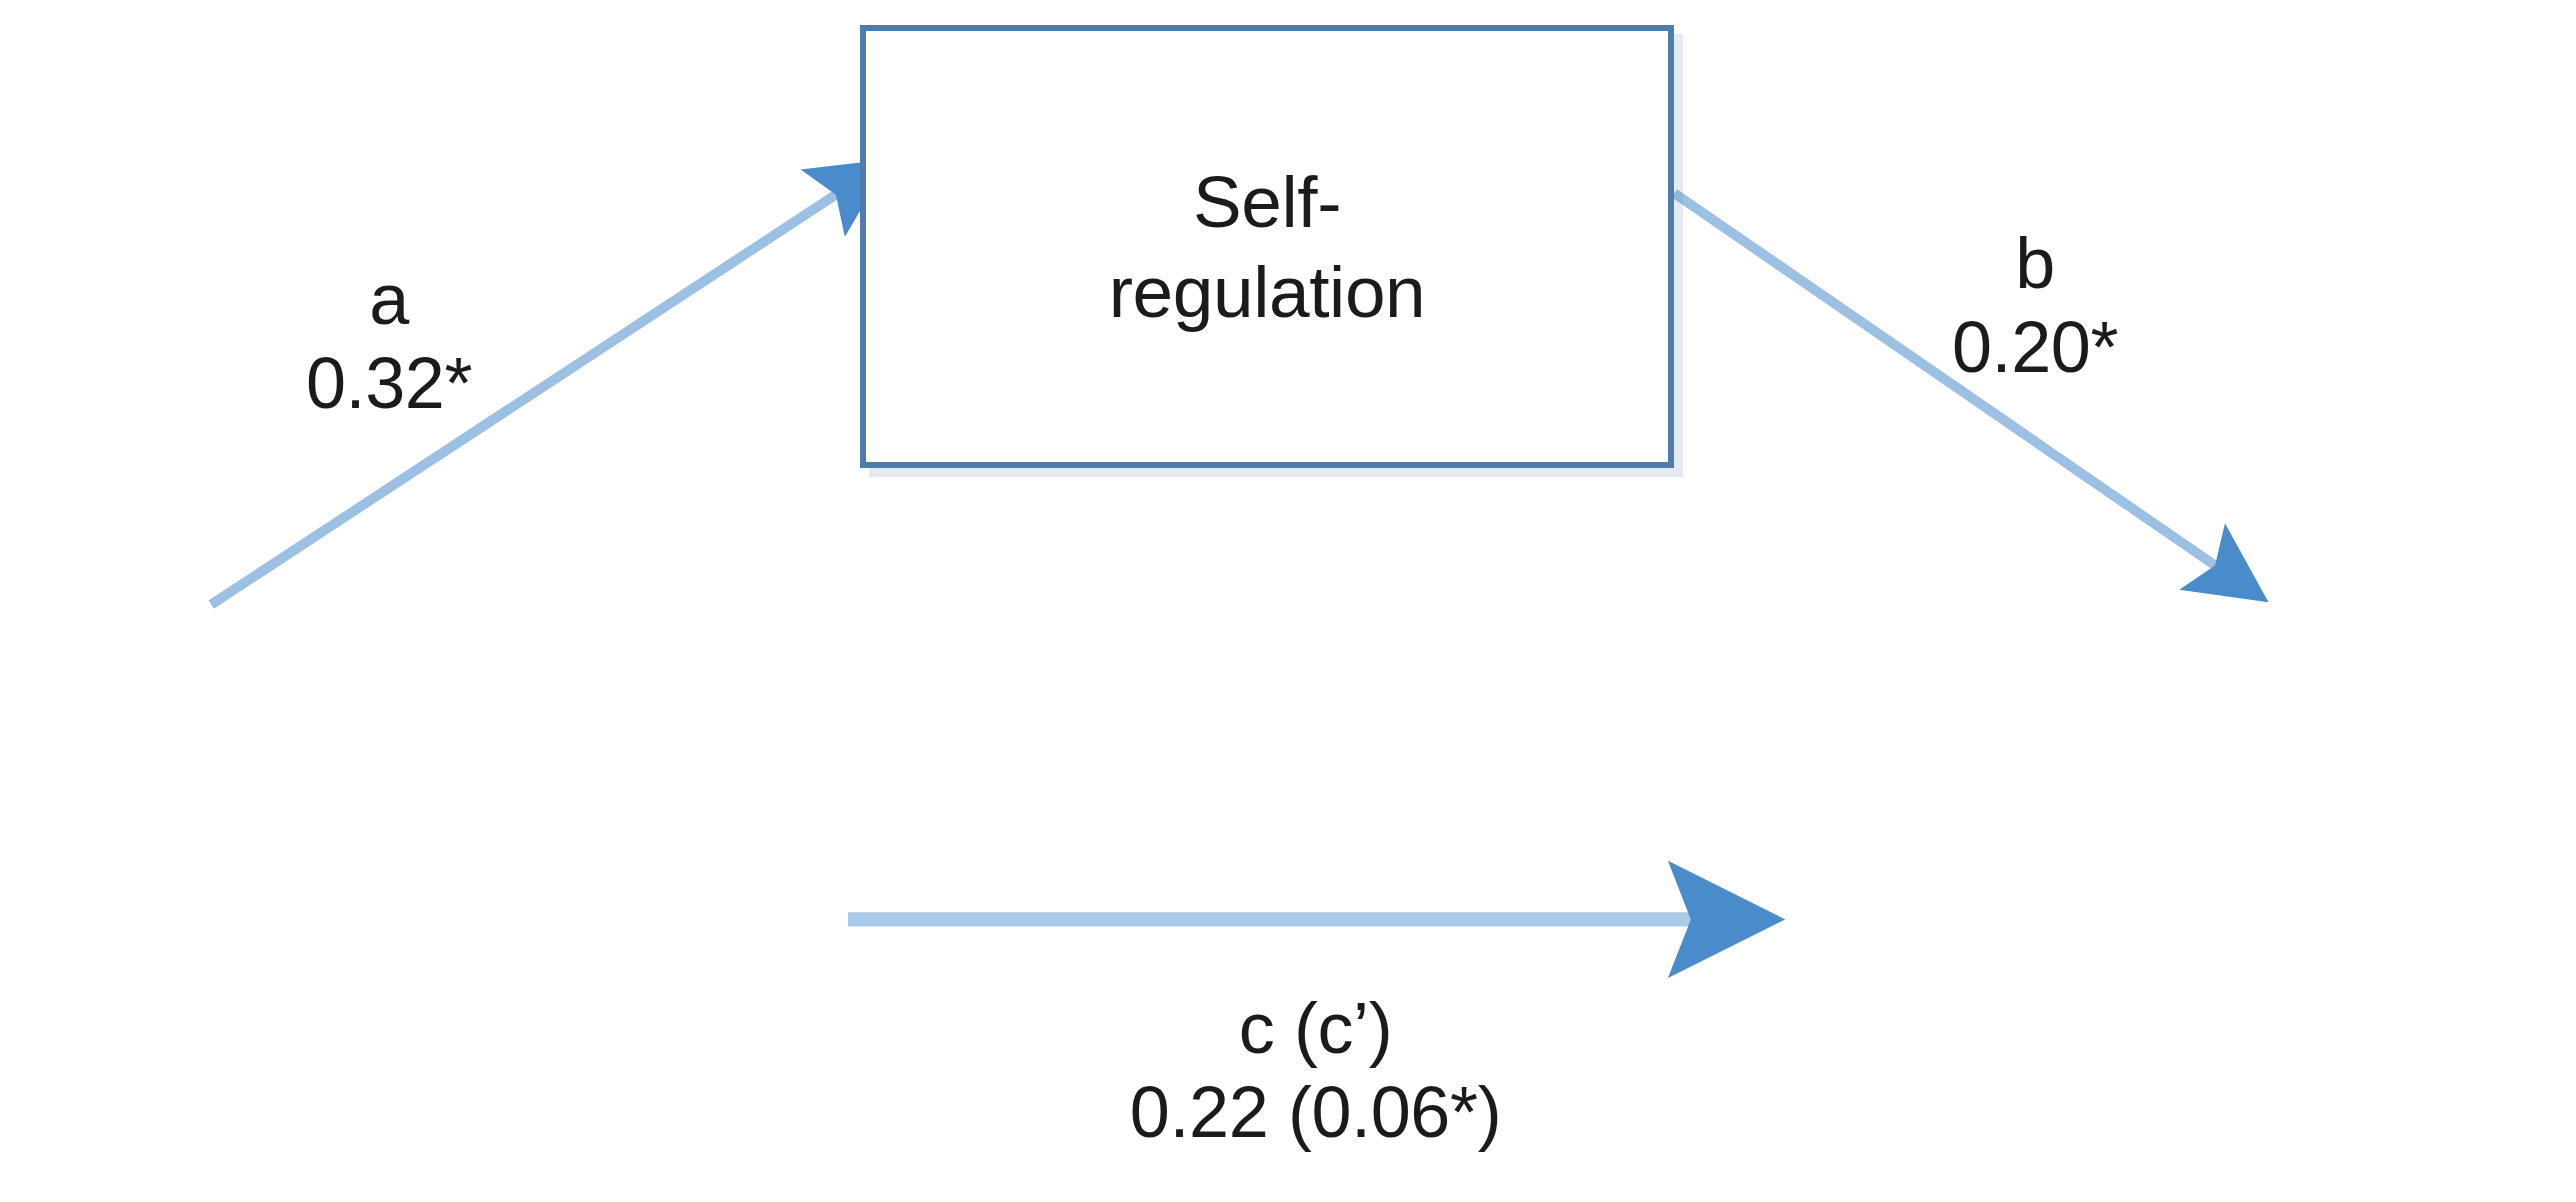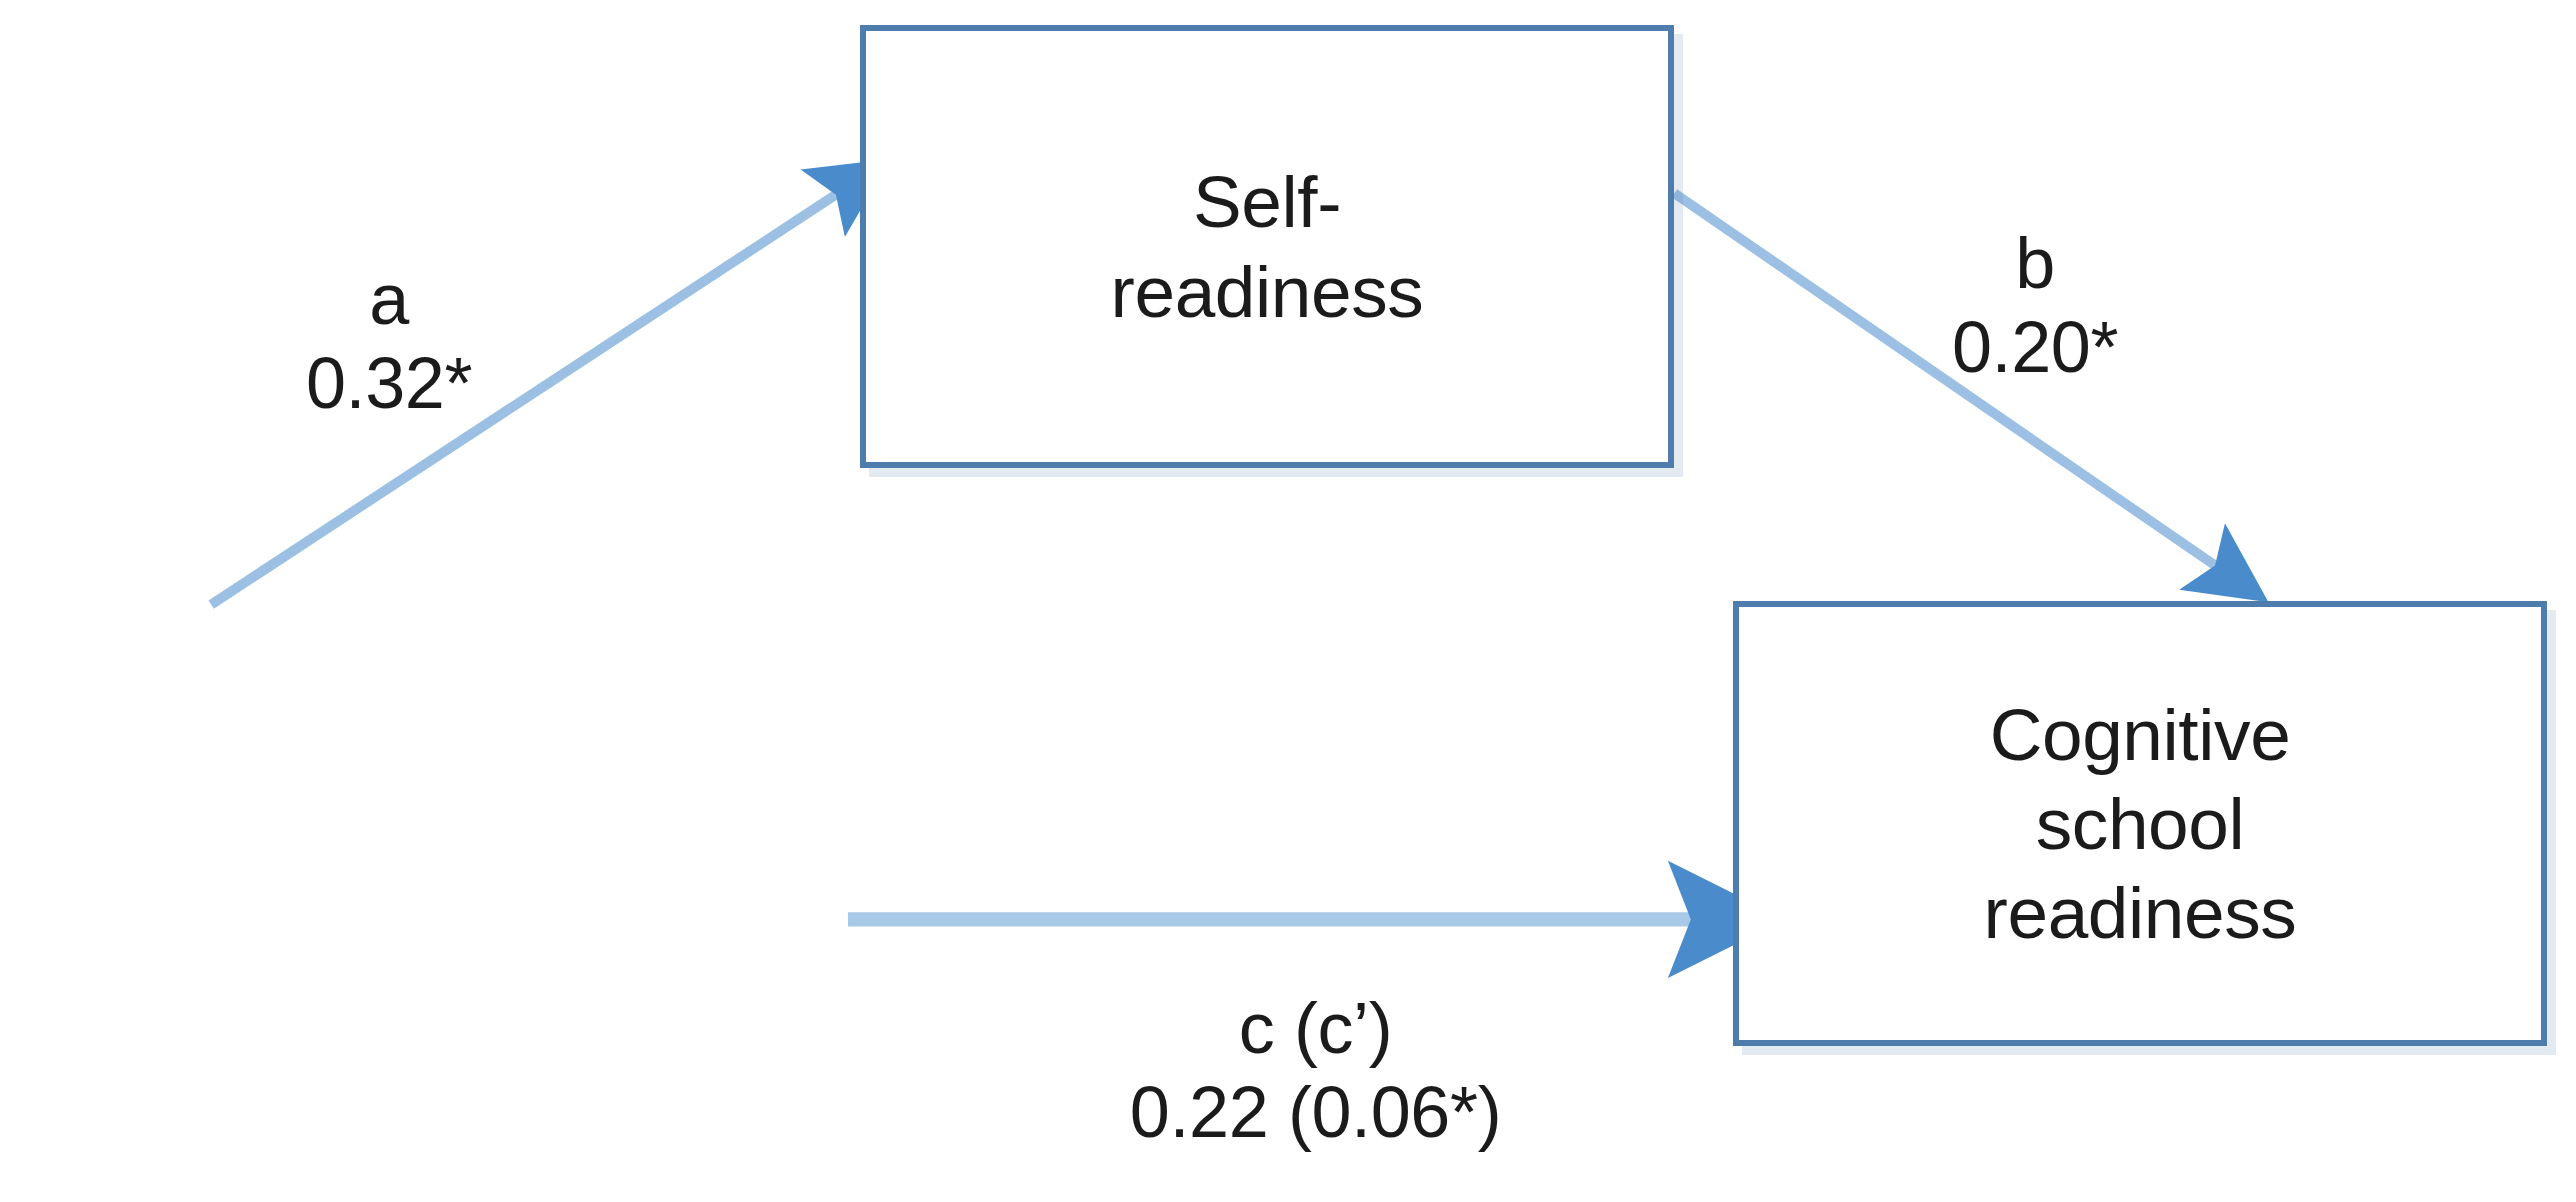--- a/index.html
+++ b/index.html
@@ -96,29 +96,24 @@
 
     <line x1="236" y1="676" x2="940" y2="214" stroke="#9CC0E4" stroke-width="11" marker-end="url(#ah)"></line>
 
     <line x1="1872" y1="216" x2="2482" y2="636" stroke="#9CC0E4" stroke-width="11" marker-end="url(#ah)"></line>
 
     <line x1="948" y1="1028" x2="1900" y2="1028" stroke="#A8C9E8" stroke-width="16" marker-end="url(#ah)"></line>
   </svg>
 
   <div id="node-self-regulation" class="node">
     <span class="node-label">Self-
-readiness</span>
+regulation</span>
   </div>
 
 
-  <div id="node-cognitive" class="node">
-    <span class="node-label">Cognitive
-school
-readiness</span>
-  </div>
 
   <div id="label-a" class="path-label">a
 0.32*</div>
 
   <div id="label-b" class="path-label">b
 0.20*</div>
 
   <div id="label-c" class="path-label">c (c’)
 0.22 (0.06*)</div>
 

